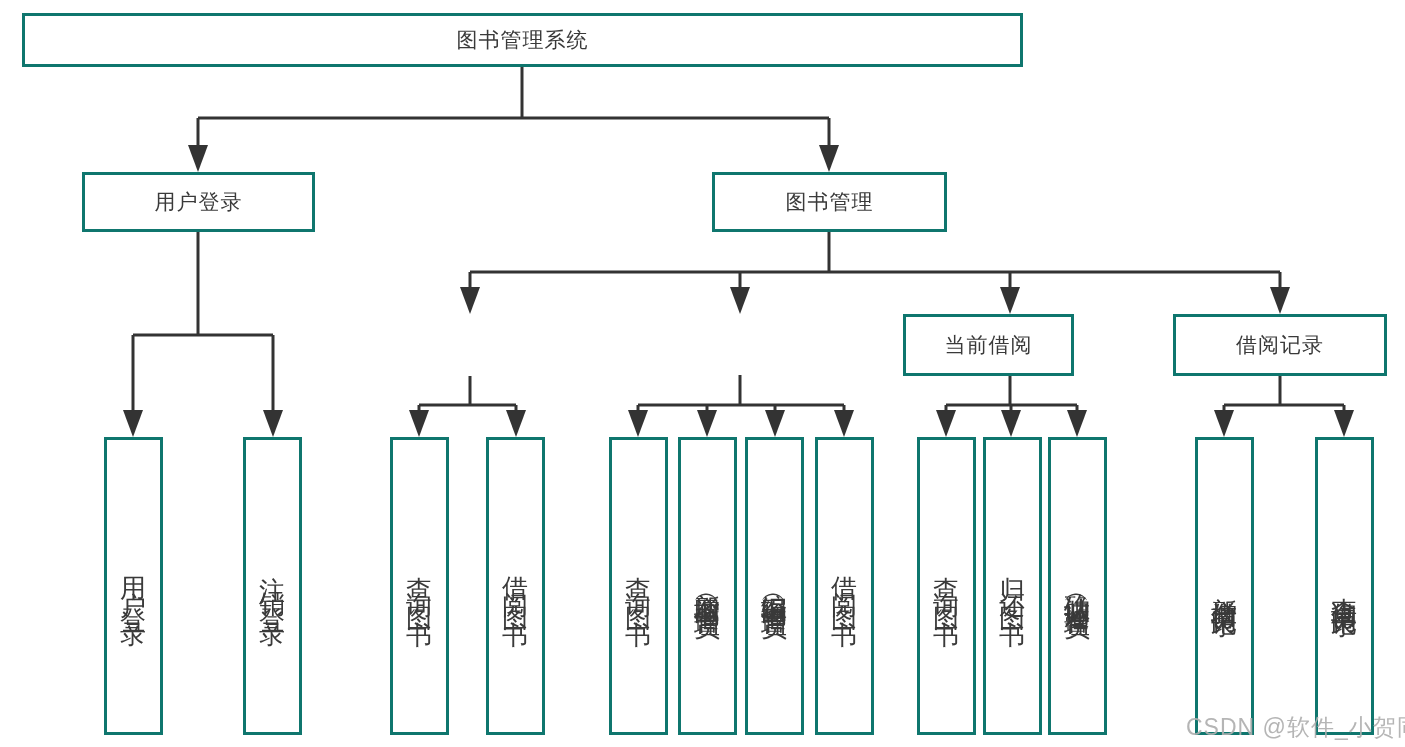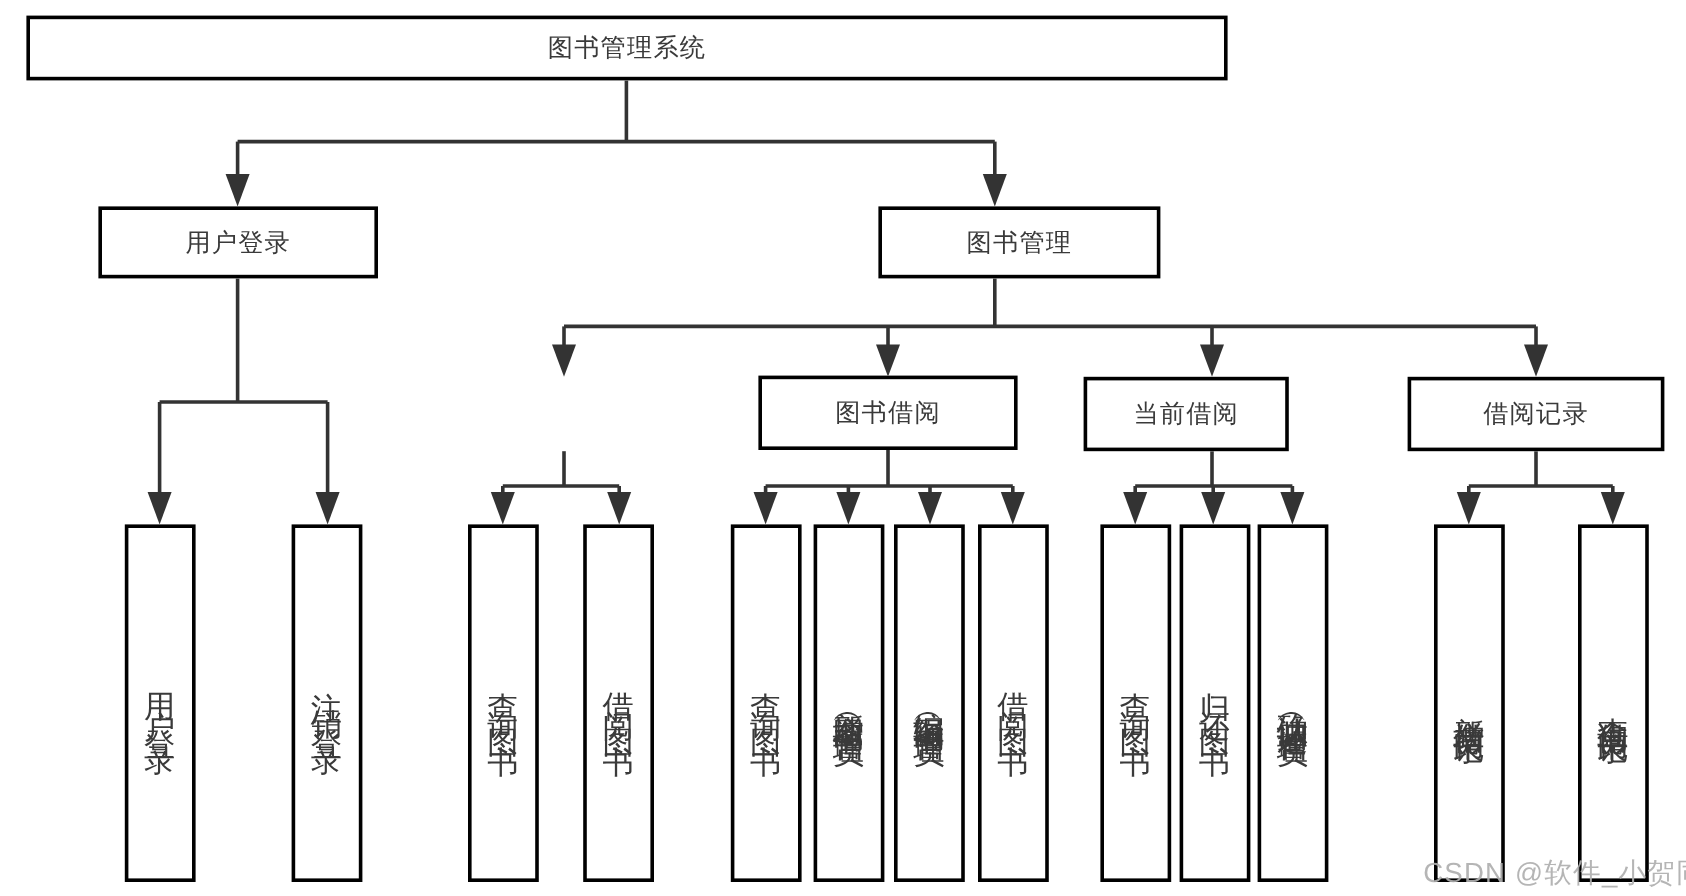--- a/index.html
+++ b/index.html
@@ -7,21 +7,21 @@
     position:relative;
     width:1405px;height:747px;
     background:#ffffff;
     font-family:"Liberation Sans", sans-serif;
     overflow:hidden;
   }
   #wires{position:absolute;left:0;top:0;width:1405px;height:747px;pointer-events:none;}
   .node{
     position:absolute;
     background:#ffffff;
-    border:3px solid #000000;
+    border:3px solid #0f766e;
     box-sizing:border-box;
     display:flex;align-items:center;justify-content:center;
     color:#3a3a3a;
     z-index:2;
   }
   .h-label{
     font-size:21px;
     letter-spacing:1px;
     white-space:nowrap;
     color:#3a3a3a;
@@ -121,27 +121,24 @@
     </g>
   </svg>
 
   <div class="node" style="left:22px;top:13px;width:1001px;height:54px;">
     <span class="h-label">图书管理系统</span>
   </div>
 
   <div class="node" style="left:82px;top:172px;width:233px;height:60px;">
     <span class="h-label">用户登录</span>
   </div>
-  <div class="node" style="left:712px;top:172px;width:235px;height:60px;margin-left:20px;">
+  <div class="node" style="left:712px;top:172px;width:235px;height:60px;">
     <span class="h-label">图书管理</span>
   </div>
 
-  <div class="node" style="left:632px;top:313px;width:216px;height:62px;">
-    <span class="h-label">图书借阅</span>
-  </div>
   <div class="node" style="left:903px;top:314px;width:171px;height:62px;">
     <span class="h-label">当前借阅</span>
   </div>
   <div class="node" style="left:1173px;top:314px;width:214px;height:62px;">
     <span class="h-label">借阅记录</span>
   </div>
 
   <div class="node v-node" style="left:104px;">
     <span class="vlabel wide">用户登录</span>
   </div>

